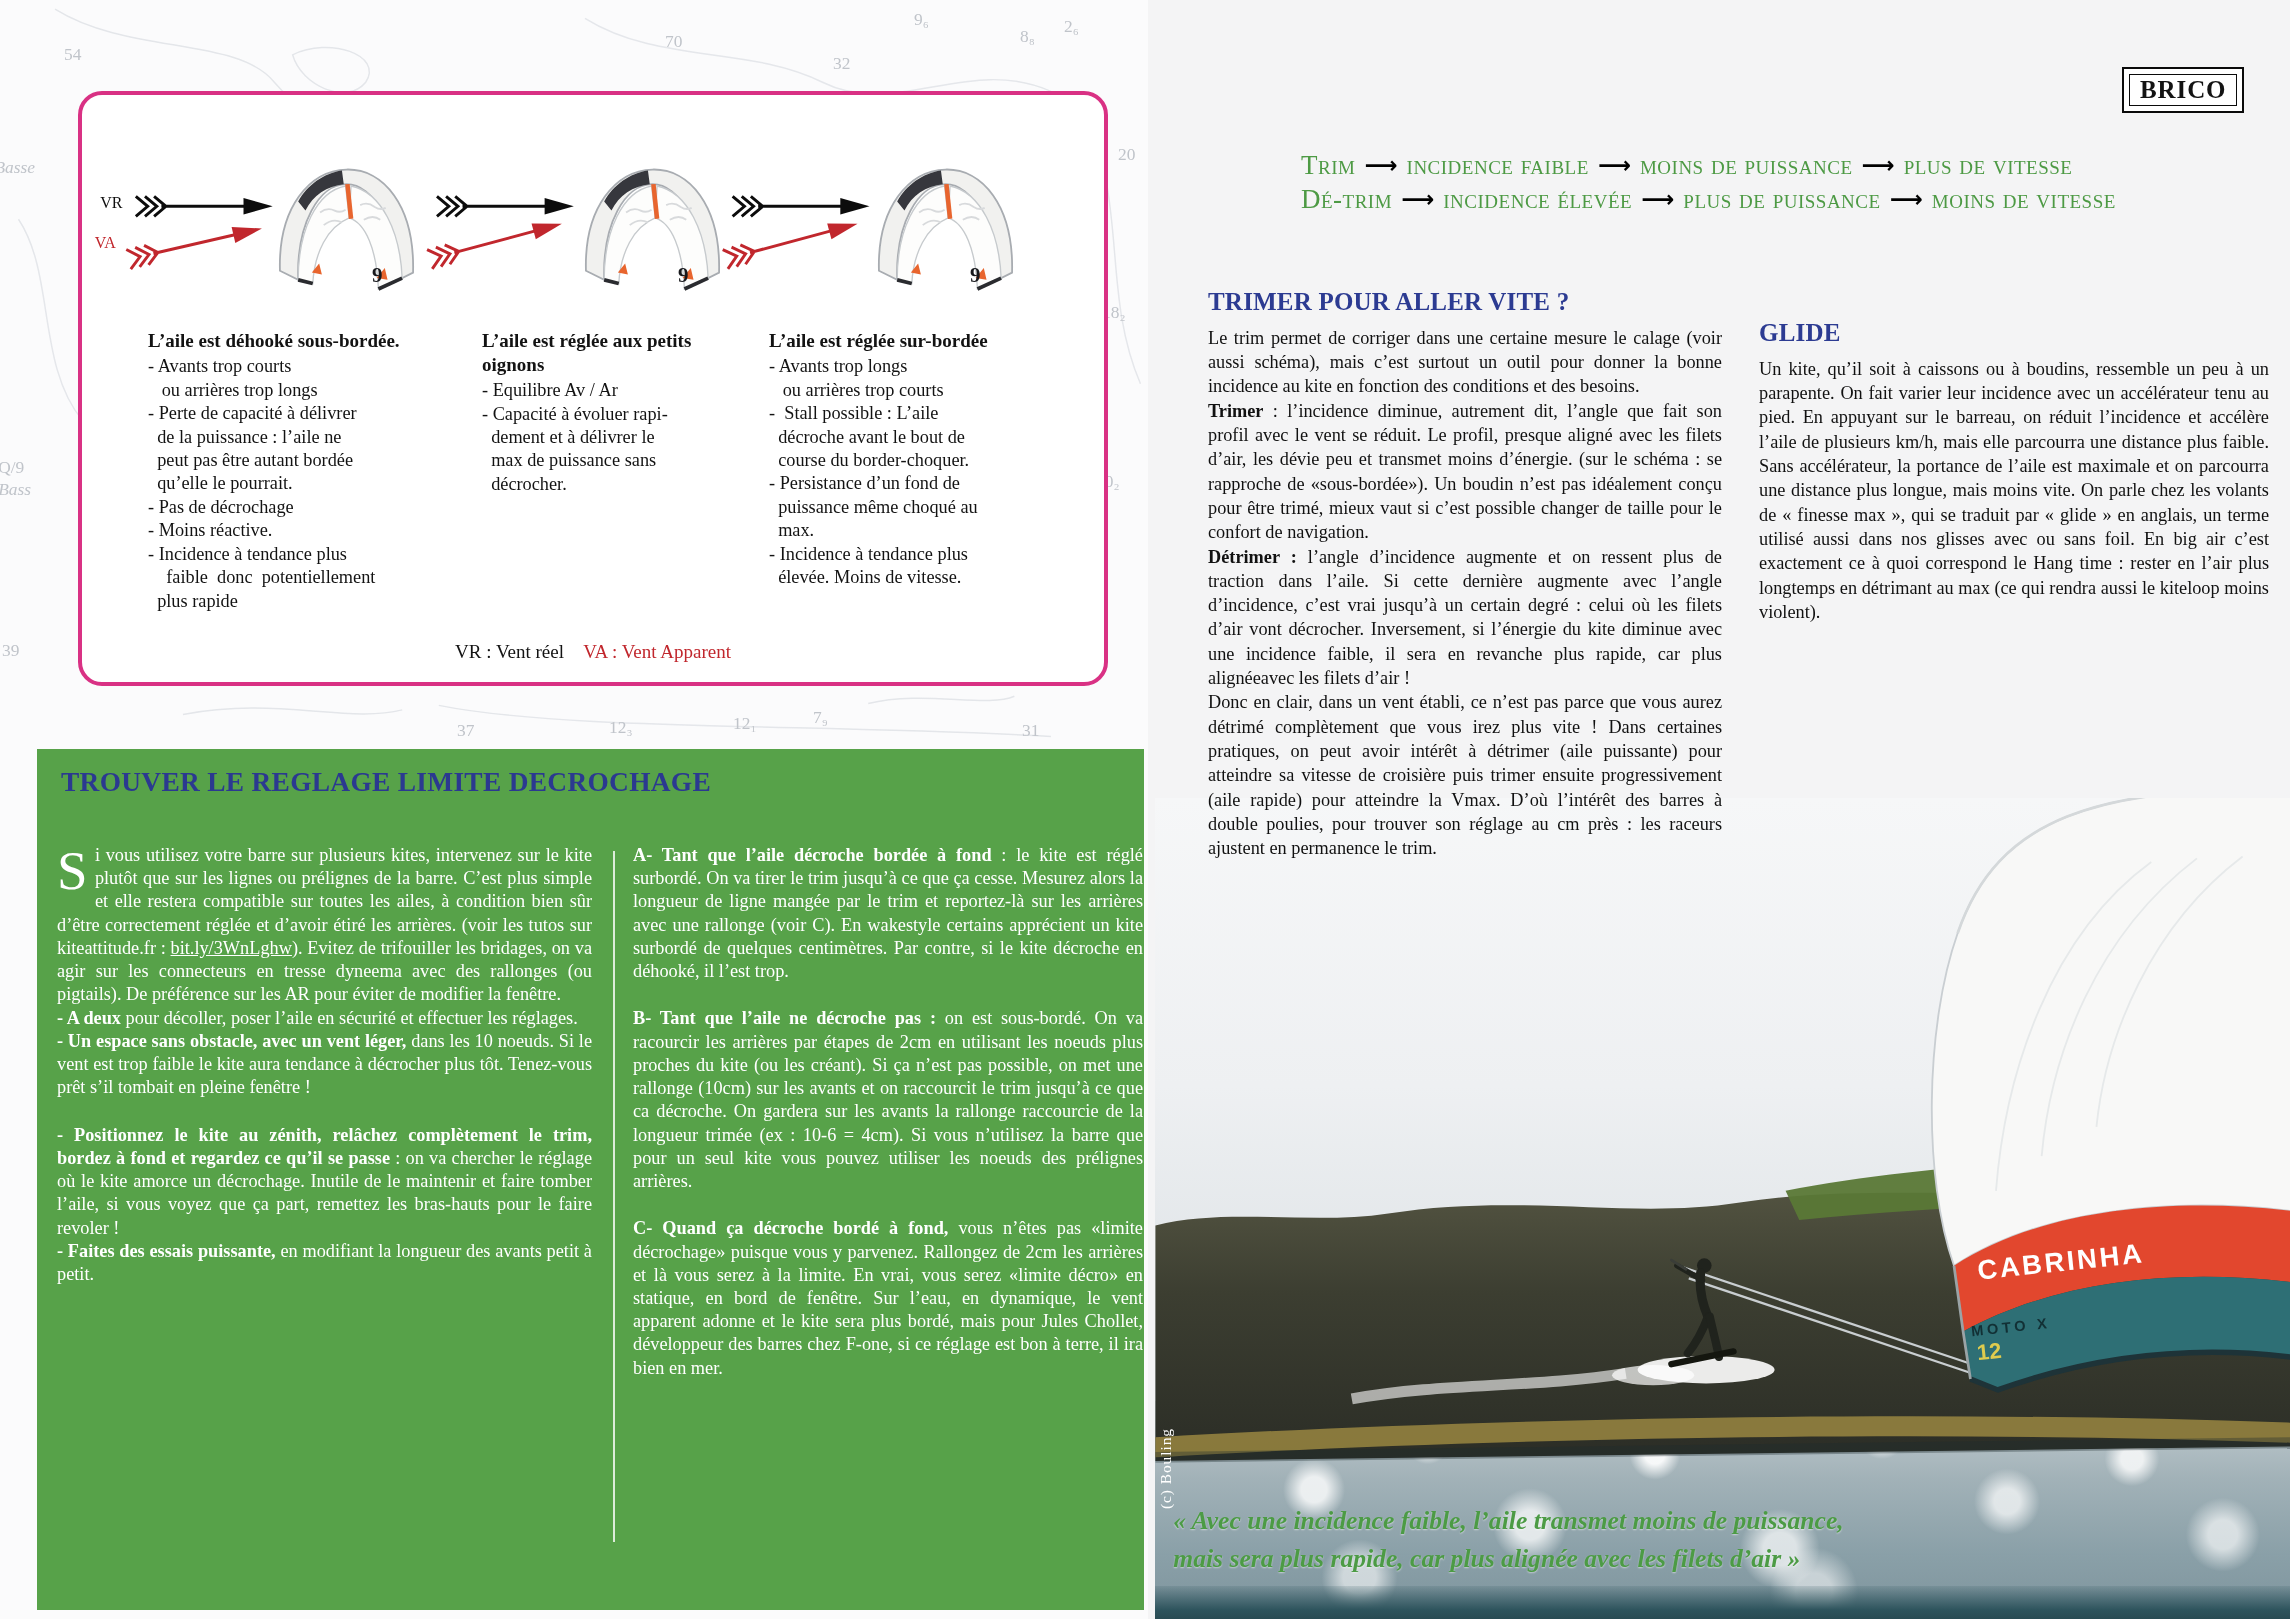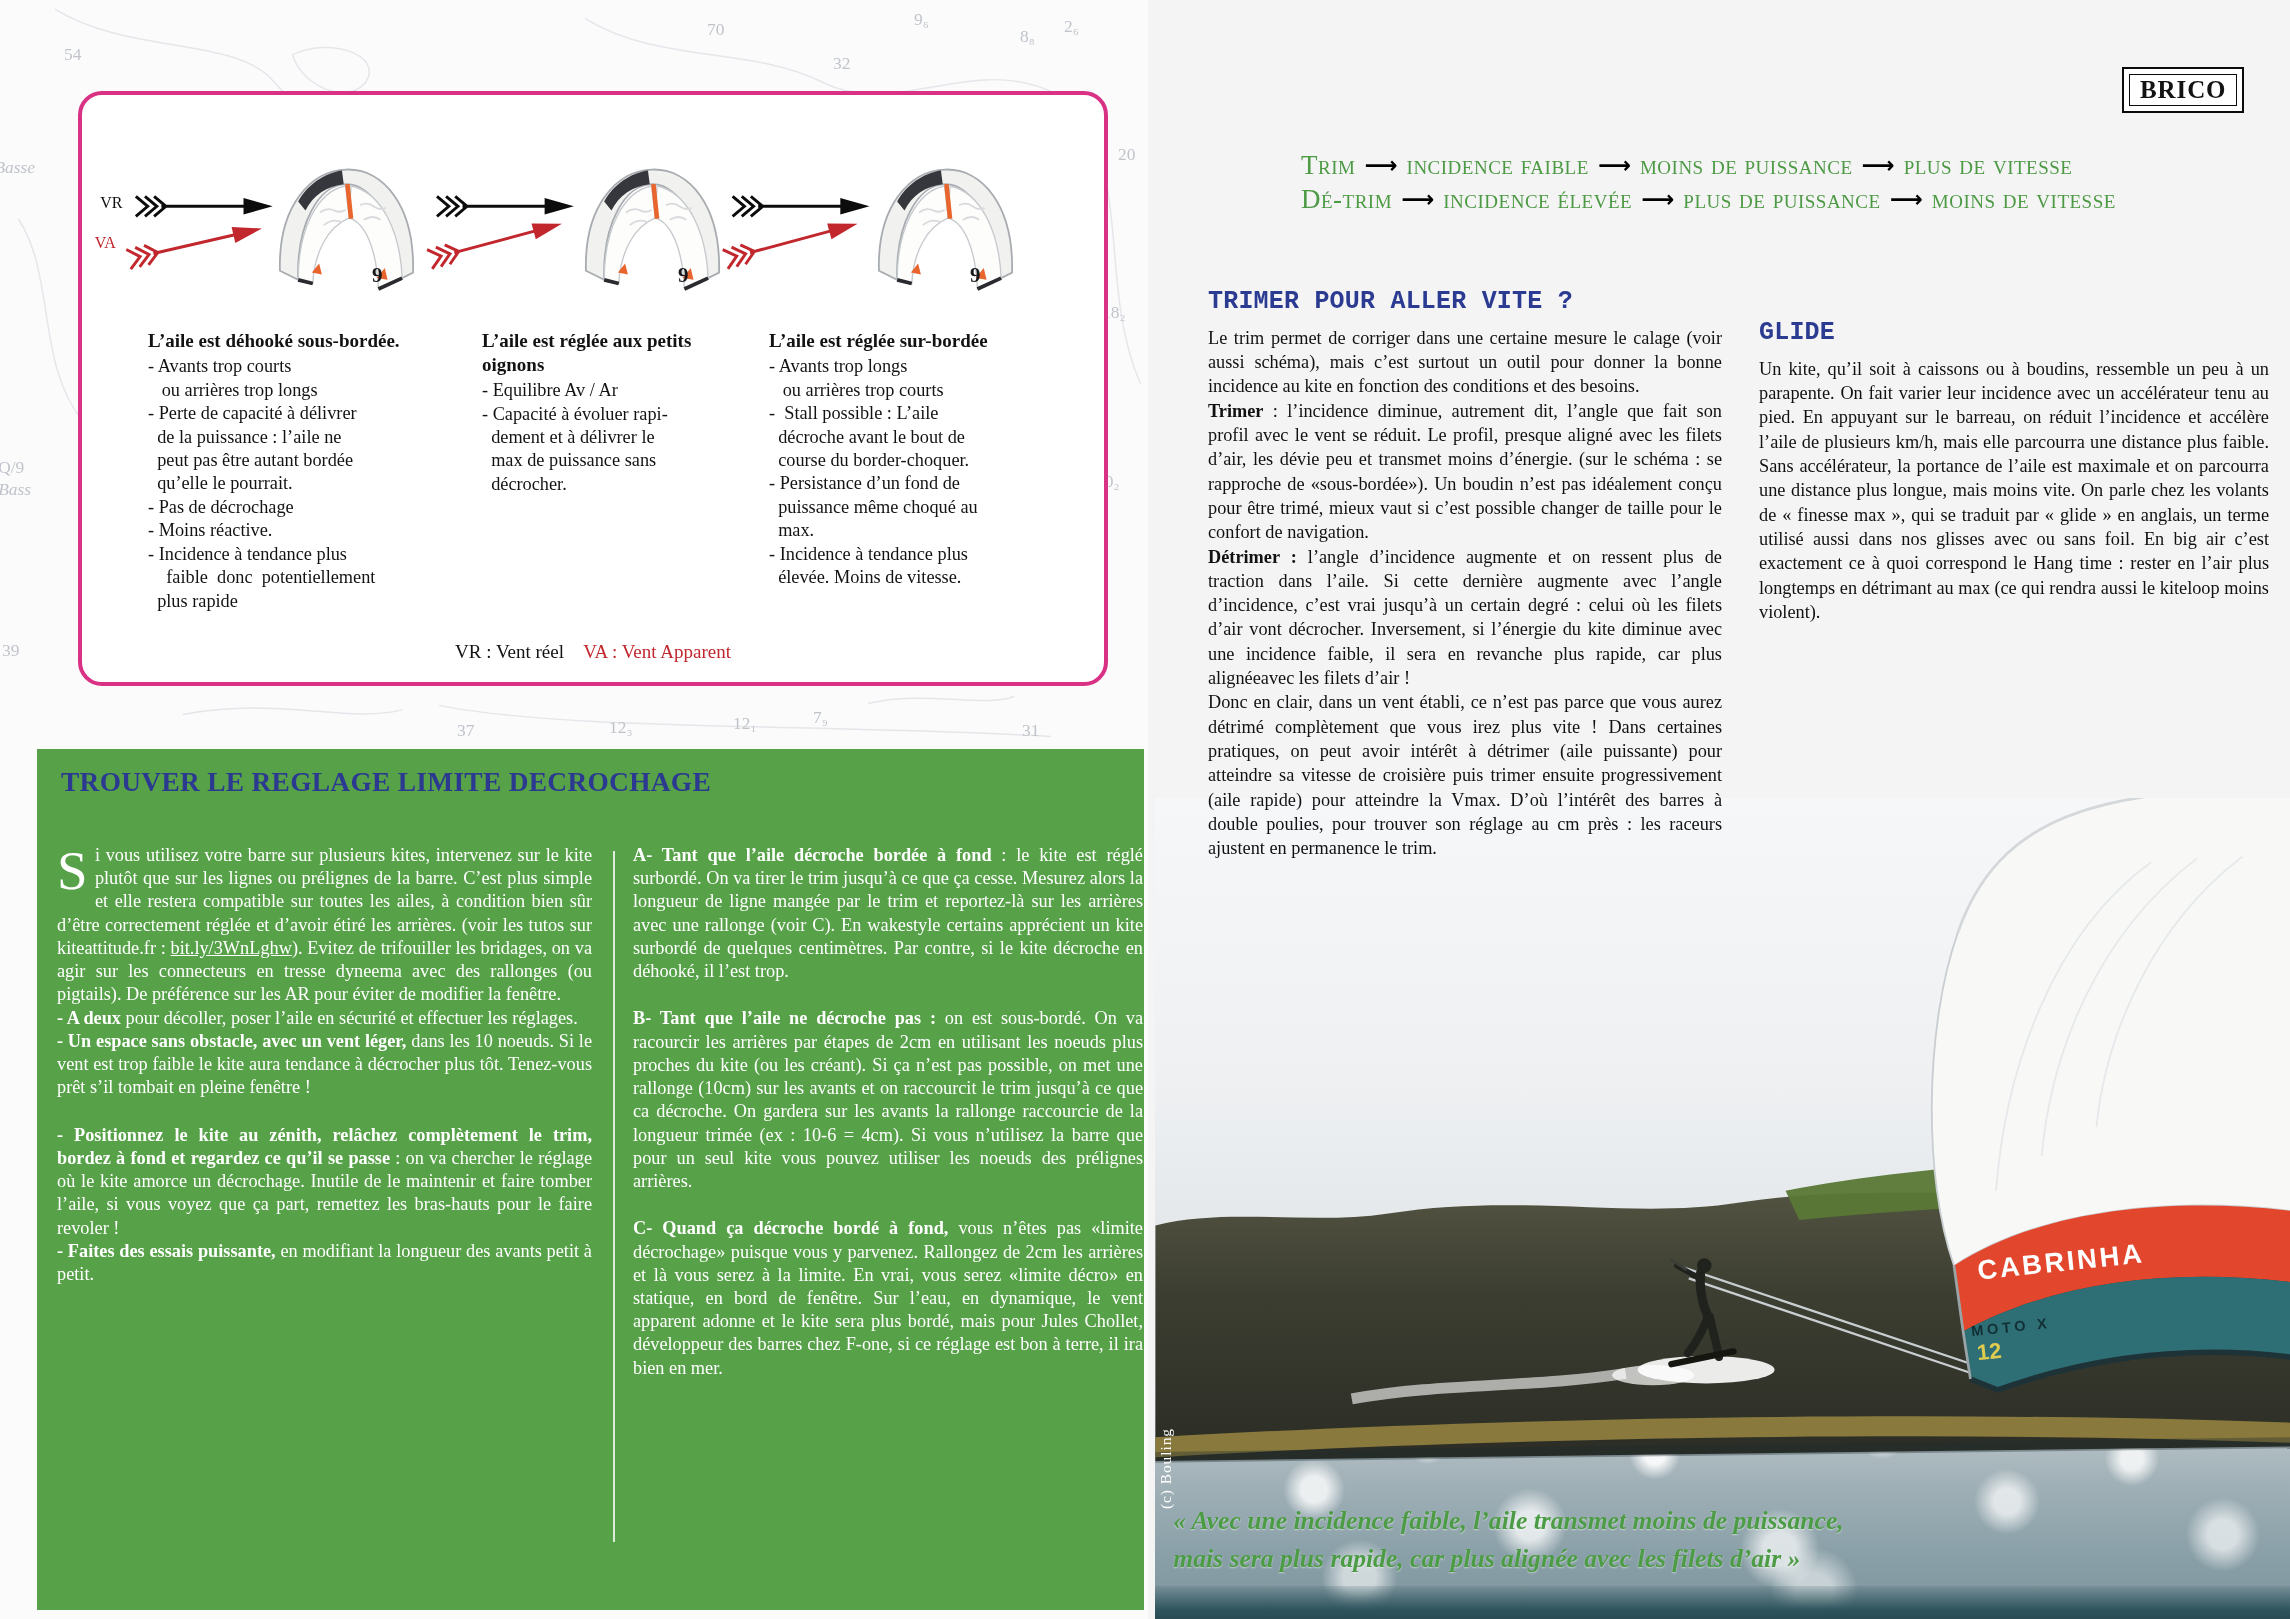--- a/index.html
+++ b/index.html
@@ -40,21 +40,21 @@
 
   
   #right-page{left:1148px;top:0;width:1143px;height:1619px;background:#f4f4f5;}
   #badge-outer{position:absolute;left:2122px;top:67px;border:2.7px solid #0a0a0a;background:#fff;padding:5px;}
   #badge-inner{border:1.8px solid #0a0a0a;padding:0.9px 10px;font-size:25px;font-weight:bold;letter-spacing:0.9px;}
   #flow{position:absolute;left:1301px;top:148px;color:#4d9a44;}
   .flow-row{display:flex;align-items:center;height:34px;}
   .flow-lead,.flow-step{font-variant:small-caps;font-size:27px;letter-spacing:0.5px;white-space:pre;}
   .flow-arrow{font-family:"DejaVu Sans",sans-serif;color:#000;font-size:23px;margin:0 9.1px;font-weight:bold;}
   .article{position:absolute;font-size:18.3px;line-height:1.33;text-align:justify;color:#111;}
-  .article h3{margin:0 0 7.3px 0;font-size:25px;color:#2c3b92;letter-spacing:0.2px;font-family:Liberation Mono, monospace;}
+  .article h3{margin:0 0 7.3px 0;font-size:25px;color:#2c3b92;letter-spacing:0.2px;}
   .article p{margin:0;}
   #colA{left:1208px;top:285px;width:514px;}
   #colB{left:1759px;top:316px;width:510px;}
 
   
   #photo{left:1155px;top:798px;width:1136px;height:821px;overflow:hidden;
          background:linear-gradient(180deg,#f6f7f8 0%,#eef0f2 35%,#e3e7ea 55%,#d6dce0 72%,#cfd6da 100%);}
   #water{position:absolute;left:0;top:603px;width:100%;height:218px;
          background:linear-gradient(180deg,#c6cfd3,#a2b2b8 35%,#8aa0a8 70%,#7e949d 100%);}
   #bokeh{position:absolute;left:0;top:585px;width:100%;height:237px;background-image:
@@ -97,21 +97,21 @@
         <path d="M20,240 C60,300 40,400 90,460 S60,620 110,700"></path>
         <path d="M1185,120 C1235,220 1205,320 1248,420"></path>
         <path d="M480,772 C620,800 900,792 1150,806"></path>
         <path d="M200,782 C300,762 380,792 440,777"></path>
         <path d="M320,60 C360,40 420,60 400,90 C380,115 330,95 320,60 Z"></path>
         <path d="M950,770 C1010,755 1080,775 1110,762"></path>
       </g>
     </svg>
     <div id="marks" class="abs">
         <span class="mark" style="left: 64px; top: 44px;">54</span>
-        <span class="mark" style="left: 665px; top: 19px; margin-left: 42px;">70</span>
+        <span class="mark" style="left: 665px; top: 31px;">70</span>
         <span class="mark" style="left: 833px; top: 53px;">32</span>
         <span class="mark" style="left: 914px; top: 9.1px;">9₆</span>
         <span class="mark" style="left: 1020px; top: 25.6px;">8₈</span>
         <span class="mark" style="left: 1064px; top: 16.4px;">2₆</span>
         <span class="mark" style="left: 1118px; top: 144px;">20</span>
         <span class="mark" style="left: 1102px; top: 302px;">18₂</span>
         <span class="mark" style="left: 1096px; top: 471px;">20₂</span>
         <span class="mark" style="left: 1093px; top: 614px;">9₇</span>
         <span class="mark" style="left: 2px; top: 640px;">39</span>
         <span class="mark it" style="left: -5.5px; top: 157px;">Basse</span>

